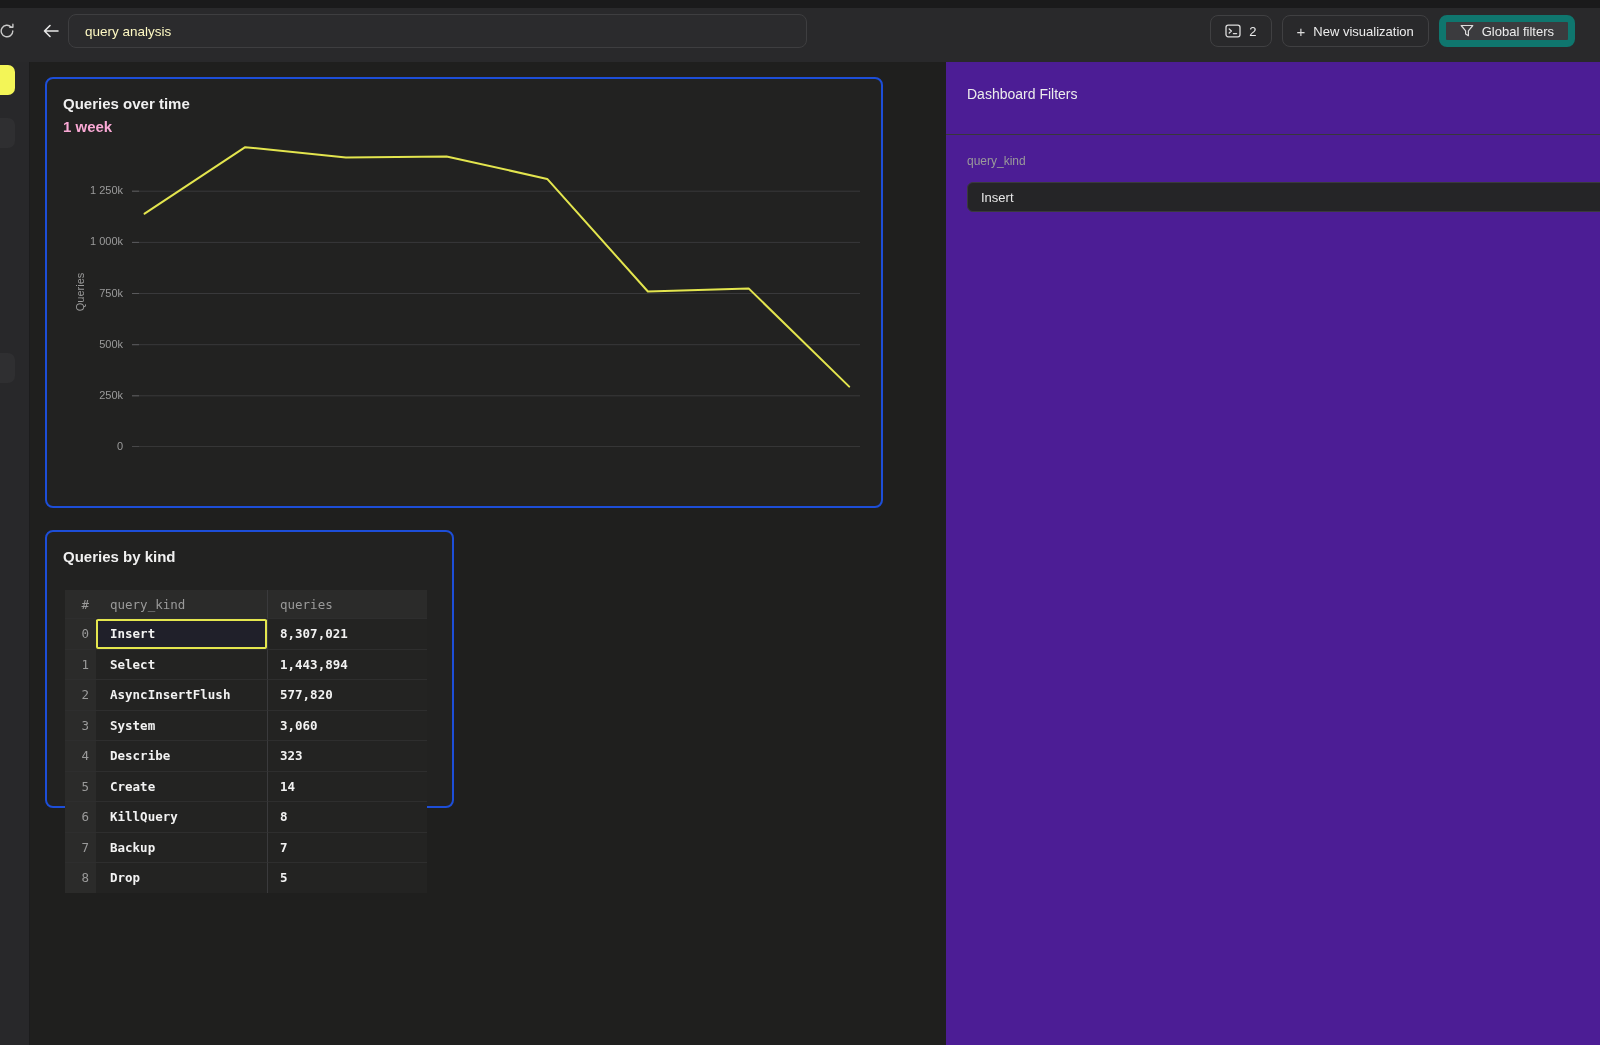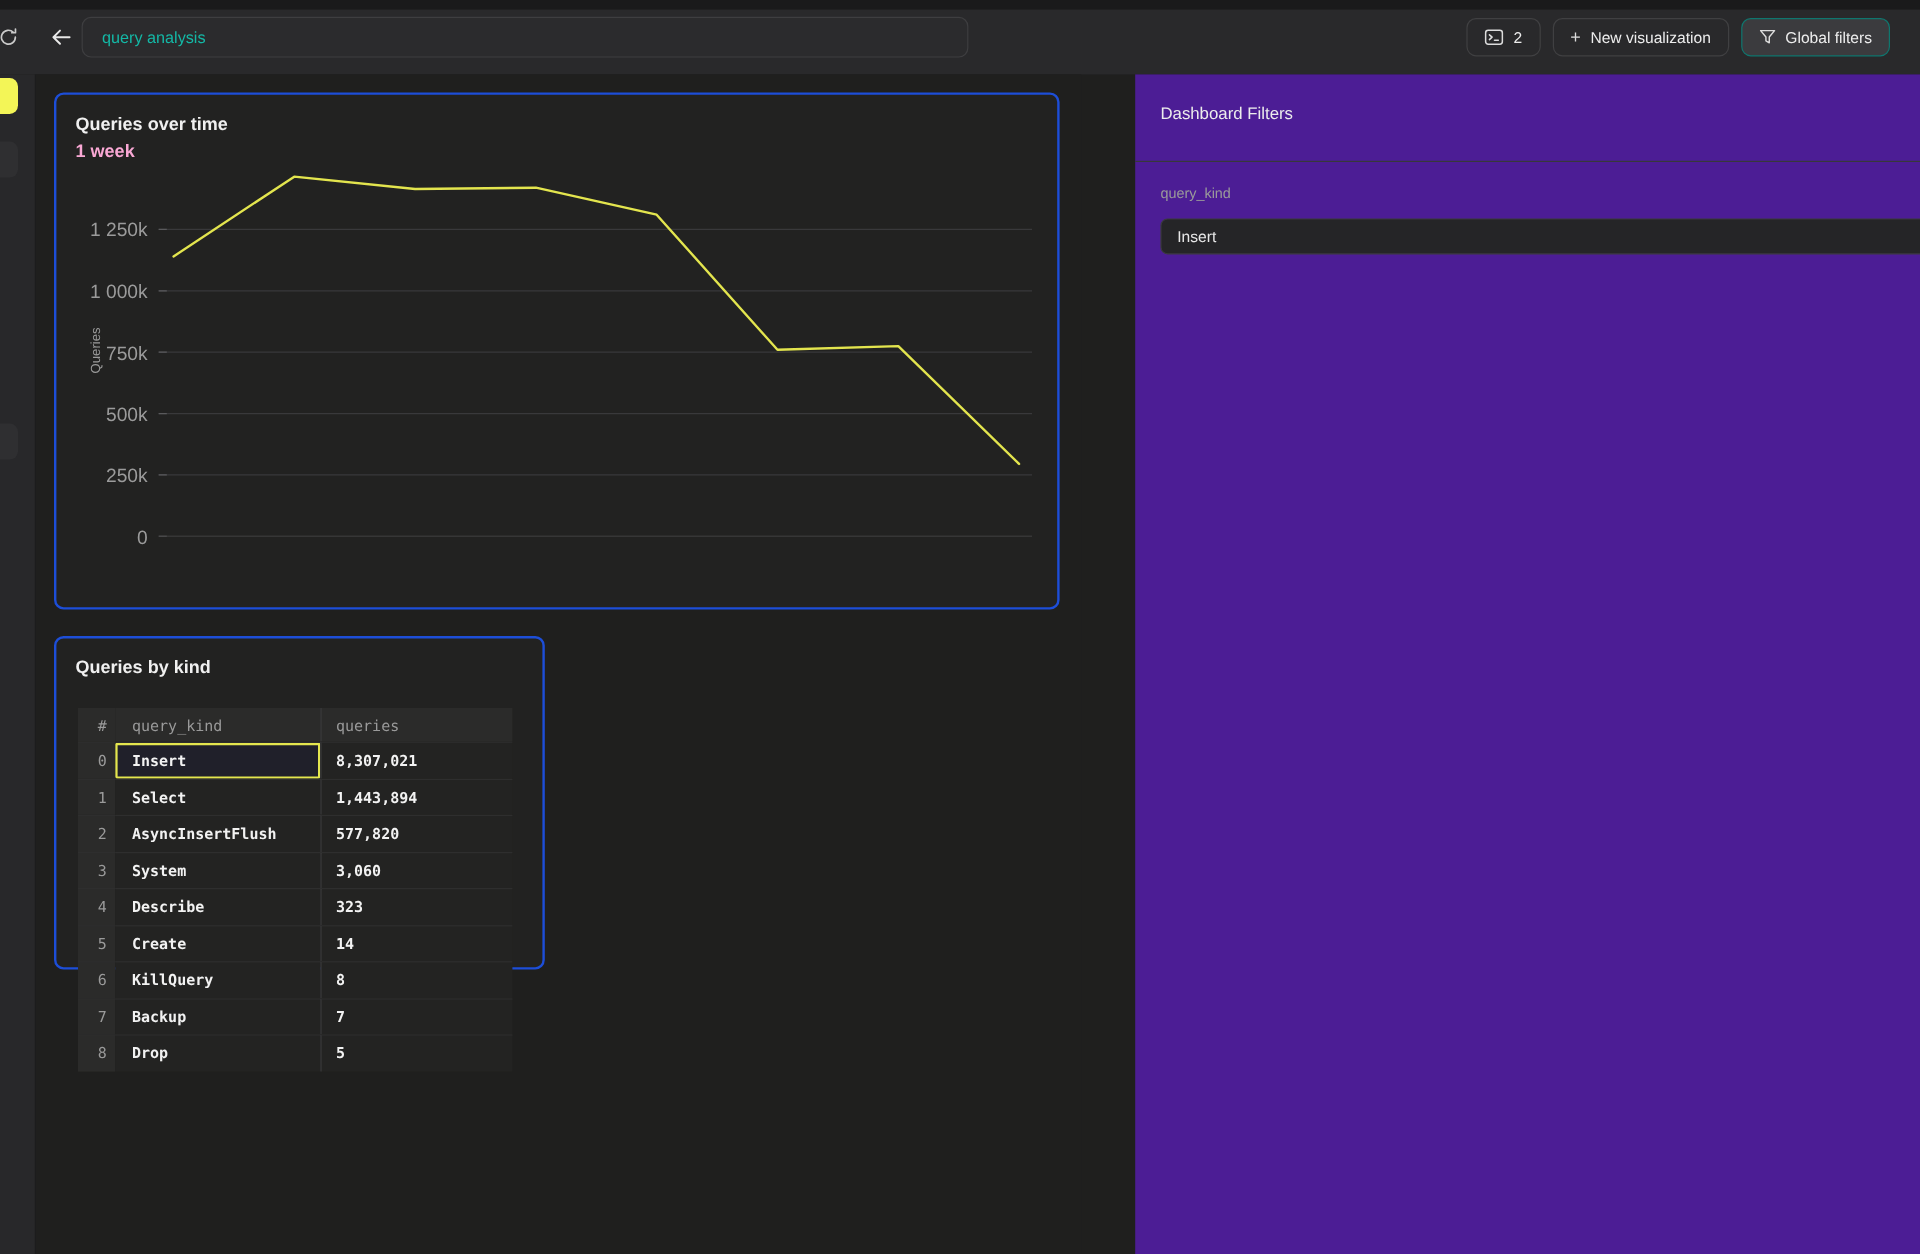--- a/index.html
+++ b/index.html
@@ -5,47 +5,47 @@
   html,body{margin:0;padding:0;background:#141414;}
   #app{position:relative;width:1600px;height:1045px;background:#1f1f1e;overflow:hidden;
        font-family:"Liberation Sans",sans-serif;-webkit-font-smoothing:antialiased;}
   
   .top-strip{position:absolute;left:0;top:0;width:1600px;height:8px;background:#1a1a1b;}
   .topbar{position:absolute;left:0;top:8px;width:1600px;height:54px;background:#29292b;}
   .history-btn{position:absolute;left:-3px;top:13px;width:20px;height:20px;}
   .back-btn{position:absolute;left:39px;top:11px;width:24px;height:24px;display:flex;
             align-items:center;justify-content:center;cursor:pointer;}
   .title-input{position:absolute;left:68px;top:6px;width:739px;height:34px;box-sizing:border-box;
-            background:#2b2b2d;border:1px solid #3e3e40;border-radius:8px;color:#14b8a6;
+            background:#2b2b2d;border:1px solid #3e3e40;border-radius:8px;color:#fef9c3;
             font-size:13.5px;padding:0 16px;outline:none;font-family:"Liberation Sans",sans-serif;}
   .actions{position:absolute;right:25px;top:7px;height:32px;display:flex;gap:10px;}
   .btn{display:flex;align-items:center;gap:8px;height:32px;padding:0 14px;border-radius:8px;
        font-size:13px;color:#ededed;box-sizing:border-box;cursor:pointer;white-space:nowrap;}
   .btn-outline{border:1px solid #404042;background:transparent;}
-  .btn-filled{background:#3b3b3e;border:1px solid #0f766e;text-align:right;}
+  .btn-filled{background:#3b3b3e;border:7px solid #0f766e;text-align:right;}
   
   .sidebar{position:absolute;left:0;top:62px;width:30px;height:983px;background:#28282a;
            border-right:1px solid #1c1c1d;box-sizing:border-box;overflow:hidden;}
   .side-item{position:absolute;left:-8px;width:23px;height:30px;border-radius:7px;cursor:pointer;}
   .side-item.active{top:3px;background:#f3f557;}
   .side-item.g1{top:56px;background:#2f2f31;}
   .side-item.g2{top:291px;background:#2f2f31;}
   
   .main{position:absolute;left:30px;top:62px;width:871px;height:983px;background:#1f1f1e;}
   .rightpanel{position:absolute;left:946px;top:62px;width:699px;height:983px;background:#4c1d95;}
   .card{position:absolute;background:#222221;border:2px solid #1d4ed8;border-radius:8px;box-sizing:border-box;}
   .chart-card{left:15px;top:15px;width:838px;height:431px;}
   .table-card{left:15px;top:468px;width:409px;height:278px;}
   .card-title{position:absolute;left:16px;top:16px;font-size:15px;font-weight:700;color:#f0f0f0;}
   .card-subtitle{position:absolute;left:16px;top:39px;font-size:15px;font-weight:700;color:#f9a8d4;}
   
   .y-axis-title{position:absolute;left:-9px;top:206px;width:86px;height:14px;transform:rotate(-90deg);
                 font-size:11px;color:#9a9a9a;text-align:center;}
   #y-ticks{position:absolute;left:0;top:58px;width:76px;height:310px;}
-  #y-ticks .yt{position:absolute;right:0;width:76px;text-align:right;font-size:16px;color:#9b9b9b;}
+  #y-ticks .yt{position:absolute;right:0;width:76px;text-align:right;font-size:11px;color:#9b9b9b;}
   #chart-svg{position:absolute;left:85px;top:58px;}
   #x-ticks{position:absolute;left:85px;top:374px;width:728px;height:14px;}
   #x-ticks .xt{position:absolute;width:70px;text-align:center;font-size:11px;color:#9b9b9b;}
   .x-axis-title{position:absolute;left:85px;top:391px;width:728px;text-align:center;font-size:12px;color:#85858a;}
   
   .qtable{position:absolute;left:18px;top:58px;width:362px;font-family:"DejaVu Sans Mono",monospace;
           font-size:12.5px;}
   .trow{display:grid;grid-template-columns:31px 171px 160px;}
   .cell{box-sizing:border-box;display:flex;align-items:center;overflow:hidden;}
   .thead .cell{height:28px;background:#2b2b2a;color:#9a9a9a;}

